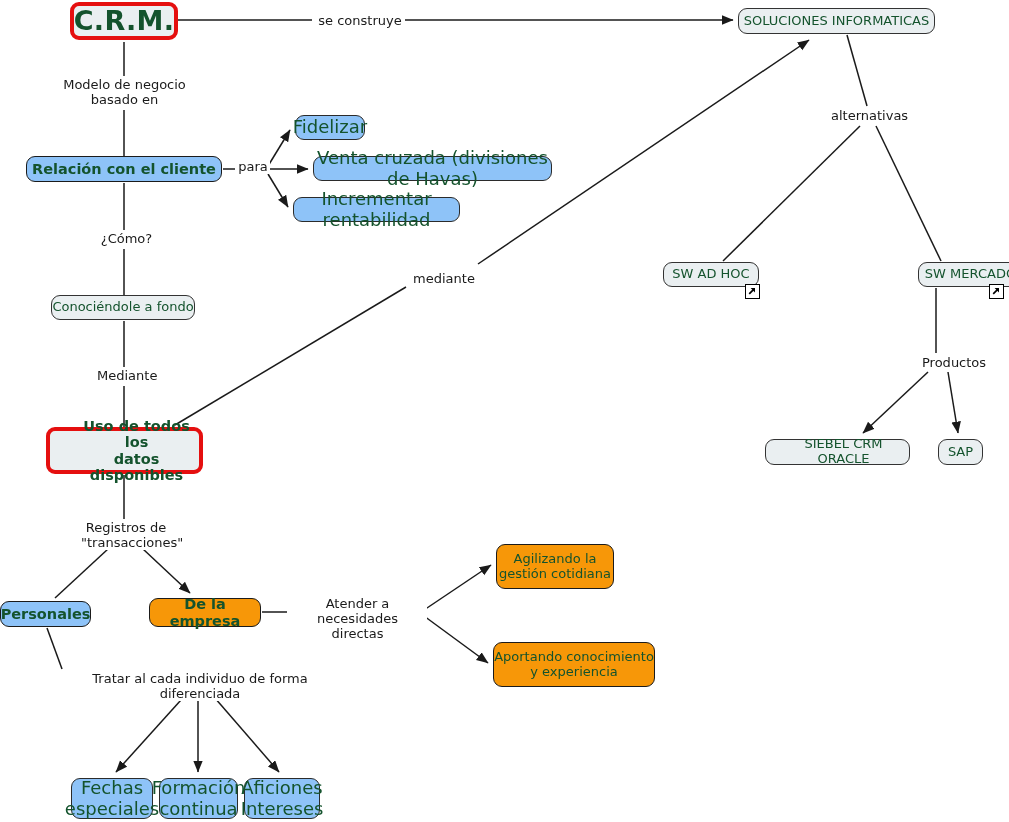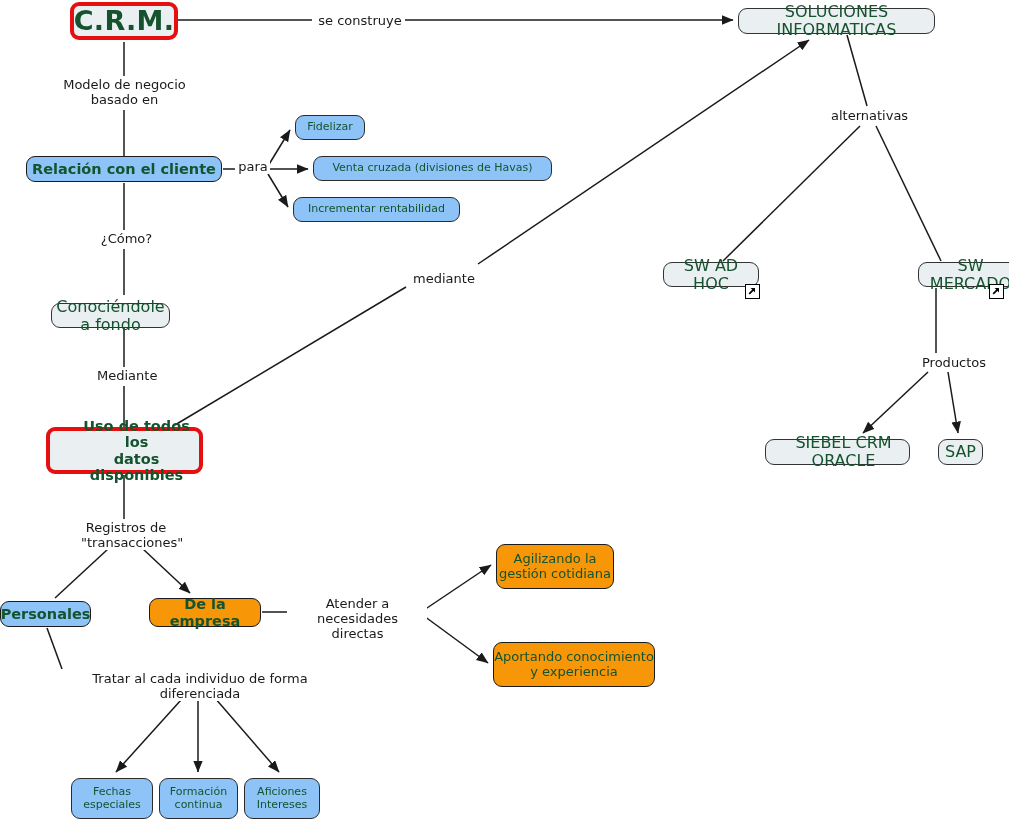--- a/index.html
+++ b/index.html
@@ -52,27 +52,27 @@
     border: 4px solid #e50f0f;
     border-radius: 9px;
     font-weight: bold;
     font-size: 14.5px;
     padding-left: 24px;
   }
   .n-plain {
     background: #eaeff1;
     border: 1.3px solid #333333;
     border-radius: 9px;
-    font-size: 16px;
+    font-size: 13px;
   }
   .n-blue {
     background: #8ec3f8;
     border: 1.6px solid #2b2b2b;
     border-radius: 9px;
-    font-size: 11px;
+    font-size: 18px;
   }
   .n-blue-bold {
     background: #8ec3f8;
     border: 1.8px solid #1b1b1b;
     border-radius: 9px;
     font-size: 14.5px;
     font-weight: bold;
   }
   .n-orange {
     background: #f79708;
@@ -182,21 +182,21 @@
           <path d="M4.6 3.1 L9.0 3.1 L9.0 7.5 z" fill="#000"></path>
         </svg>
       </span>
       <div class="node n-plain" style="left: 898px; top: 262px; width: 105px; height: 25px; margin-left: 20px;">SW MERCADO</div>
       <span class="extlink" style="left: 989px; top: 284px;">
         <svg width="12" height="12" viewBox="0 0 12 12">
           <path d="M3.2 8.9 L8.2 3.9" stroke="#000" stroke-width="1.7"></path>
           <path d="M4.6 3.1 L9.0 3.1 L9.0 7.5 z" fill="#000"></path>
         </svg>
       </span>
-      <div class="node n-plain" style="left: 51px; top: 295px; width: 119px; height: 25px; margin-top: 8px;">Conociéndole a fondo</div>
+      <div class="node n-plain" style="left: 51px; top: 295px; width: 144px; height: 25px;">Conociéndole a fondo</div>
       <div class="node n-redbox" style="left: 46px; top: 427px; width: 157px; height: 47px;">Uso de todos los
 datos disponibles</div>
       <div class="node n-plain" style="left: 765px; top: 439px; width: 145px; height: 26px; padding-left: 12px;">SIEBEL CRM ORACLE</div>
       <div class="node n-plain" style="left: 938px; top: 439px; width: 45px; height: 26px;">SAP</div>
       <div class="node n-orange" style="left: 496px; top: 544px; width: 118px; height: 45px;">Agilizando la
 gestión cotidiana</div>
       <div class="node n-blue-bold" style="left: 0px; top: 601px; width: 91px; height: 26px;">Personales</div>
       <div class="node n-orange-bold" style="left: 149px; top: 598px; width: 112px; height: 29px;">De la empresa</div>
       <div class="node n-orange" style="left: 493px; top: 642px; width: 162px; height: 45px;">Aportando conocimiento
 y experiencia</div>

